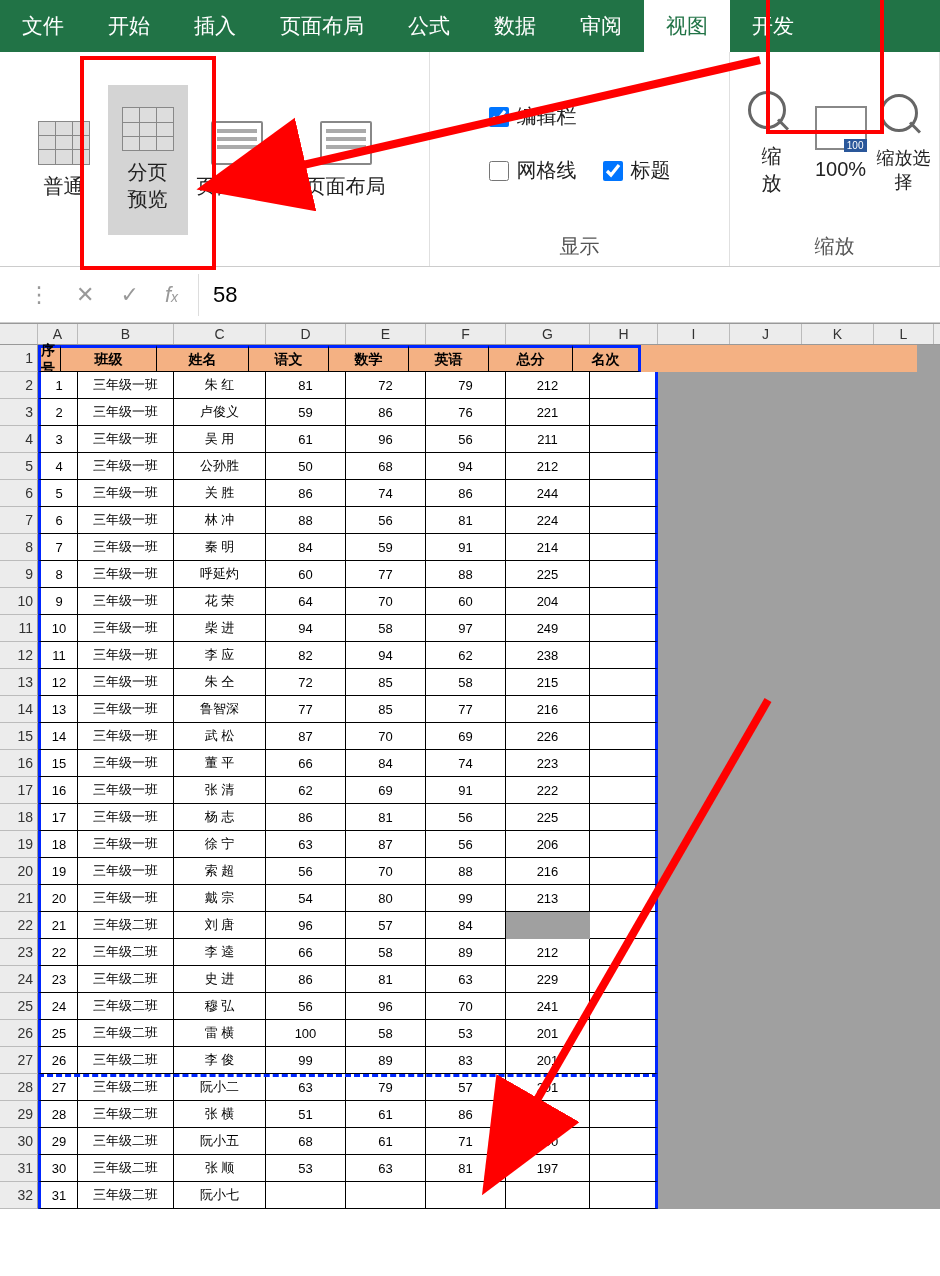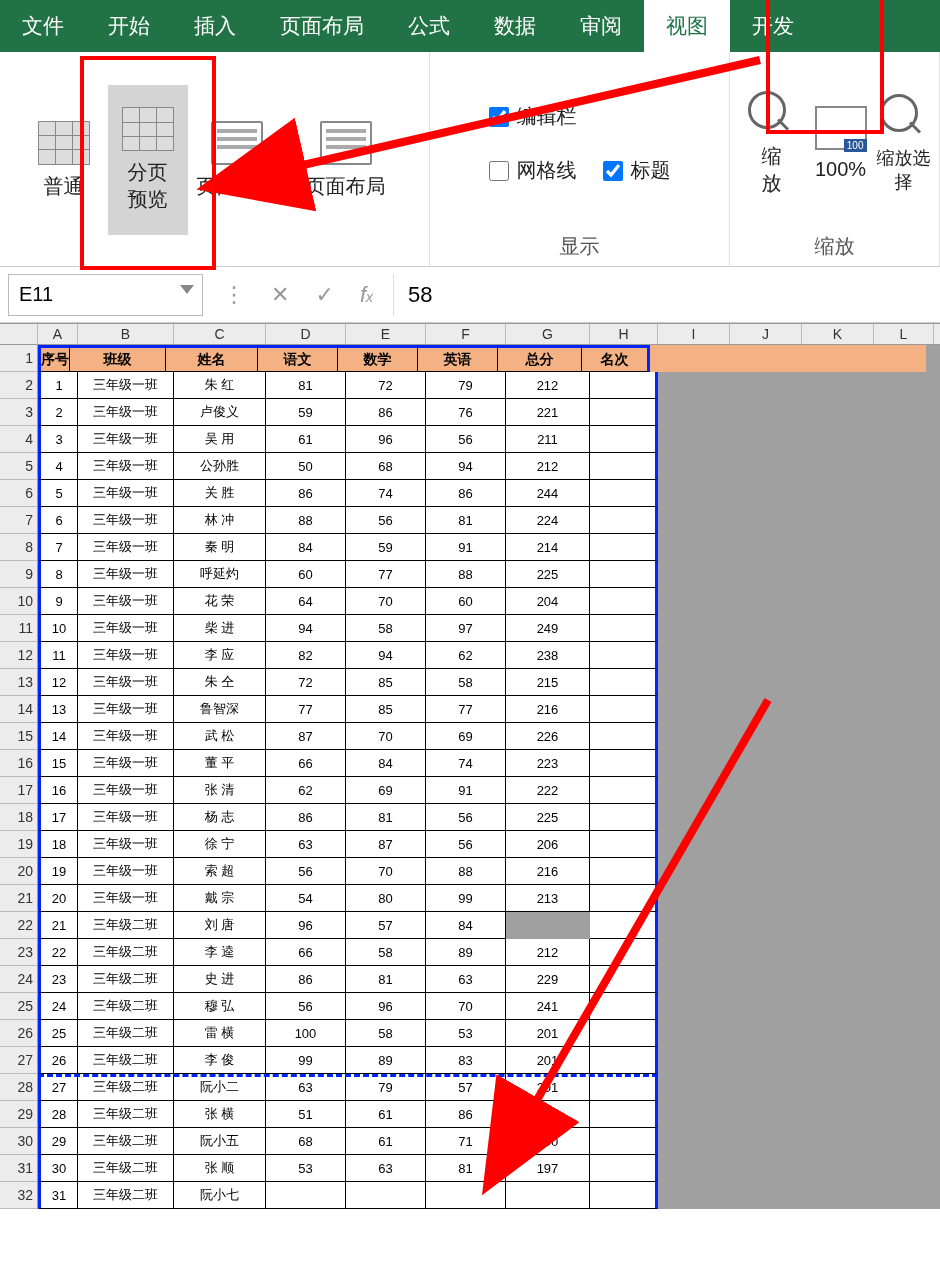--- a/index.html
+++ b/index.html
@@ -160,24 +160,20 @@
         <span style="white-space:pre;text-align:center;font-size:18px;">缩放选
 择</span>
       </div>
     </div>
     <div class="riblabel">缩放</div>
   </div>
 </div>
 <div class="redbox" style="left:80px; top:56px; width:136px; height:214px;"></div>
 
 <div class="fbar">
-  <div class="namebox">
-    <span>E11</span>
-    <span class="dd"></span>
-  </div>
   <div class="fxbtns">
     <span>⋮</span>
     <span>✕</span>
     <span>✓</span>
     <span style="font-style:italic;">f<span style="font-size:14px;">x</span></span>
   </div>
   <div class="fxval">58</div>
 </div>
 
 <div class="gridwrap">
@@ -192,21 +188,21 @@
       <div class="ch" style="width: 84px;">G</div>
       <div class="ch" style="width: 68px;">H</div>
       <div class="ch" style="width: 72px;">I</div>
       <div class="ch" style="width: 72px;">J</div>
       <div class="ch" style="width: 72px;">K</div>
       <div class="ch" style="width: 60px;">L</div>
     </div>
   <div class="rows" id="rows">
       <div class="row hdr">
         <div class="rh">1</div>
-        <div class="cell" style="width: 32px; border-left: 3px solid rgb(0, 38, 255); border-top: 3px solid rgb(0, 38, 255);">序号</div>
+        <div class="cell" style="width: 23px; border-left: 3px solid rgb(0, 38, 255); border-top: 3px solid rgb(0, 38, 255);">序号</div>
         <div class="cell" style="width: 96px; border-top: 3px solid rgb(0, 38, 255);">班级</div>
         <div class="cell" style="width: 92px; border-top: 3px solid rgb(0, 38, 255);">姓名</div>
         <div class="cell" style="width: 80px; border-top: 3px solid rgb(0, 38, 255);">语文</div>
         <div class="cell" style="width: 80px; border-top: 3px solid rgb(0, 38, 255);">数学</div>
         <div class="cell" style="width: 80px; border-top: 3px solid rgb(0, 38, 255);">英语</div>
         <div class="cell" style="width: 84px; border-top: 3px solid rgb(0, 38, 255);">总分</div>
         <div class="cell" style="width: 68px; border-right: 3px solid rgb(0, 38, 255); border-top: 3px solid rgb(0, 38, 255);">名次</div>
         <div class="cell blank" style="width: 72px;"></div>
         <div class="cell blank" style="width: 72px;"></div>
         <div class="cell blank" style="width: 72px;"></div>
@@ -644,21 +640,21 @@
         <div class="cell" style="width: 68px; border-right: 3px solid rgb(0, 38, 255);"></div>
         <div class="cell blank" style="width: 72px;"></div>
         <div class="cell blank" style="width: 72px;"></div>
         <div class="cell blank" style="width: 72px;"></div>
         <div class="cell blank" style="width: 60px;"></div>
       </div>
       <div class="row">
         <div class="rh">31</div>
         <div class="cell" style="width: 40px; border-left: 3px solid rgb(0, 38, 255);">30</div>
         <div class="cell" style="width: 96px;">三年级二班</div>
-        <div class="cell" style="width: 92px;">张 顺</div>
+        <div class="cell" style="width: 92px; font-family: Liberation Serif, serif;">张 顺</div>
         <div class="cell" style="width: 80px;">53</div>
         <div class="cell" style="width: 80px;">63</div>
         <div class="cell" style="width: 80px;">81</div>
         <div class="cell" style="width: 84px;">197</div>
         <div class="cell" style="width: 68px; border-right: 3px solid rgb(0, 38, 255);"></div>
         <div class="cell blank" style="width: 72px;"></div>
         <div class="cell blank" style="width: 72px;"></div>
         <div class="cell blank" style="width: 72px;"></div>
         <div class="cell blank" style="width: 60px;"></div>
       </div>

